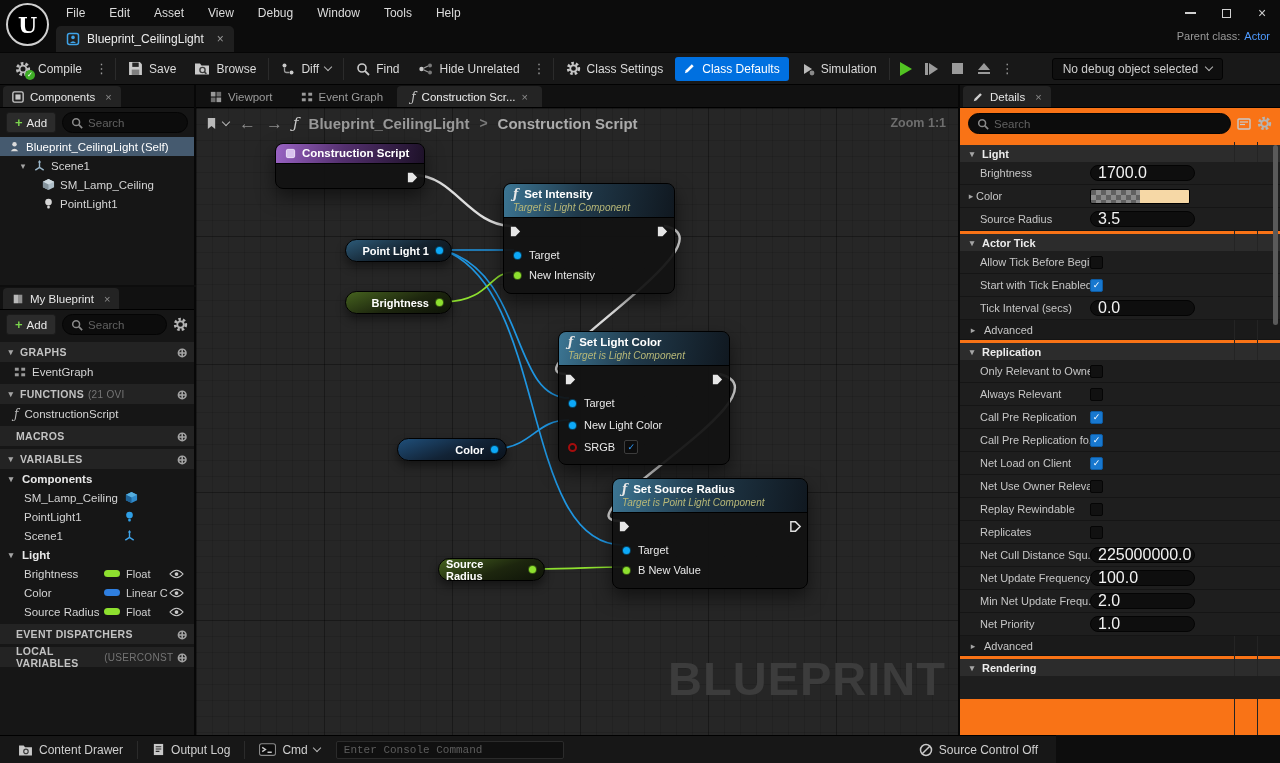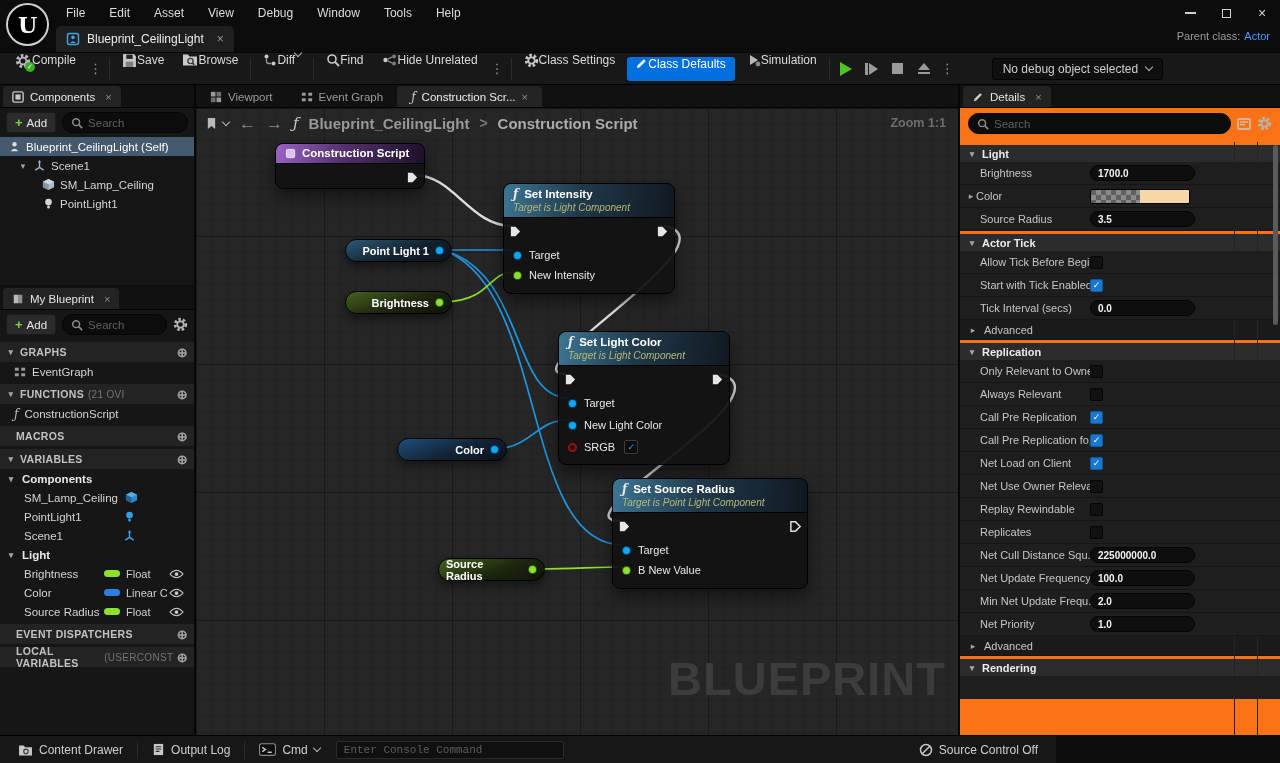--- a/index.html
+++ b/index.html
@@ -23,21 +23,21 @@
   #parentclass b { color:#4f9bff; font-weight:normal; margin-left:4px; }
   #assettab { position:absolute; top:26px; left:56px; height:26px; background:#1f1f1f;
               border-radius:5px 5px 0 0; display:flex; align-items:center; gap:7px; padding:0 10px; }
   #assettab .t { font-size:12px; color:#ececec; }
   #assettab .x { color:#9a9a9a; font-size:12px; margin-left:6px; }
 
   
   #toolbar { position:absolute; top:52px; left:0; width:1280px; height:33px; background:#181818;
              border-top:1px solid #060606; border-bottom:1px solid #020202;
              display:flex; align-items:center; padding:0 6px; }
-  .tbtn { display:flex; gap:0; padding:0 9px; height:100%;
+  .tbtn { display:flex; align-items:center; gap:6px; padding:0 9px; height:100%;
           font-size:12px; color:#dadada; white-space:nowrap; }
   .tsep { width:1px; height:22px; background:#2b2b2b; margin:0 3px; }
   .kebab { color:#9a9a9a; font-size:13px; padding:0 4px; }
   .chev { width:6px; height:6px; border-right:1.6px solid #b5b5b5; border-bottom:1.6px solid #b5b5b5;
           transform:rotate(45deg); margin-top:-3px; display:inline-block; }
   #classdefaults { background:#0070e0; border-radius:3px; height:24px; margin:8px 3px; color:#fff;padding-left:8px; }
   .compilewrap { position:relative; width:17px; height:16px; }
   .compilewrap .chk { position:absolute; right:-3px; bottom:-3px; width:10px; height:10px; background:#3fae27;
                       border-radius:50%; color:#fff; font-size:7px; display:flex; align-items:center; justify-content:center; }
   .playbtn { display:flex; align-items:center; justify-content:center; width:26px; height:24px; }
@@ -140,21 +140,21 @@
   
   #details { position:absolute; top:85px; left:958px; width:322px; height:650px; background:#f97316; border-left:2px solid #070707; }
   #detailsbody { position:absolute; top:57px; left:0; right:0; bottom:0; }
   .dhead { height:17px; background:#2c2c2c; display:flex; align-items:center; gap:5px; padding:0 7px;
            margin-top:3px; font-size:11px; font-weight:bold; color:#ececec; }
   .drow { position:relative; height:23px; border-bottom:1px solid #151515; background:#1e1e1e;
           display:flex; align-items:center; }
   .dlabel { padding-left:20px; font-size:11px; color:#c6c6c6; white-space:nowrap; }
   .dctl { position:absolute; left:130px; display:flex; align-items:center; }
   .dinput { width:105px; height:16px; background:#0e0e0e; border:1px solid #040404; border-radius:8px;
-            font-size:10px; font-weight:bold; color:#f2f2f2; display:flex; align-items:center; padding:0 7px; }
+            font-size:16px; font-weight:normal; color:#f2f2f2; display:flex; align-items:center; padding:0 7px; }
   .cb { width:13px; height:13px; background:#111; border:1px solid #050505; border-radius:2px;
         display:flex; align-items:center; justify-content:center; font-size:9px; color:transparent; }
   .cb.on { background:#1878cf; color:#fff; border-color:#0d5ba3; }
   .ddrop { width:105px; height:17px; background:#0e0e0e; border:1px solid #040404; border-radius:8px;
            font-size:10.5px; font-weight:bold; color:#ececec; display:flex; align-items:center; padding:0 8px; gap:6px; }
   .ddrop .chev { margin-left:auto; }
   .swatch { position:relative; width:100px; height:15px; border:1px solid #000; border-radius:2px; overflow:hidden;
     background-color:#606060;
     background-image:linear-gradient(45deg,#8a8a8a 25%,transparent 25%,transparent 75%,#8a8a8a 75%),
                      linear-gradient(45deg,#8a8a8a 25%,transparent 25%,transparent 75%,#8a8a8a 75%);

